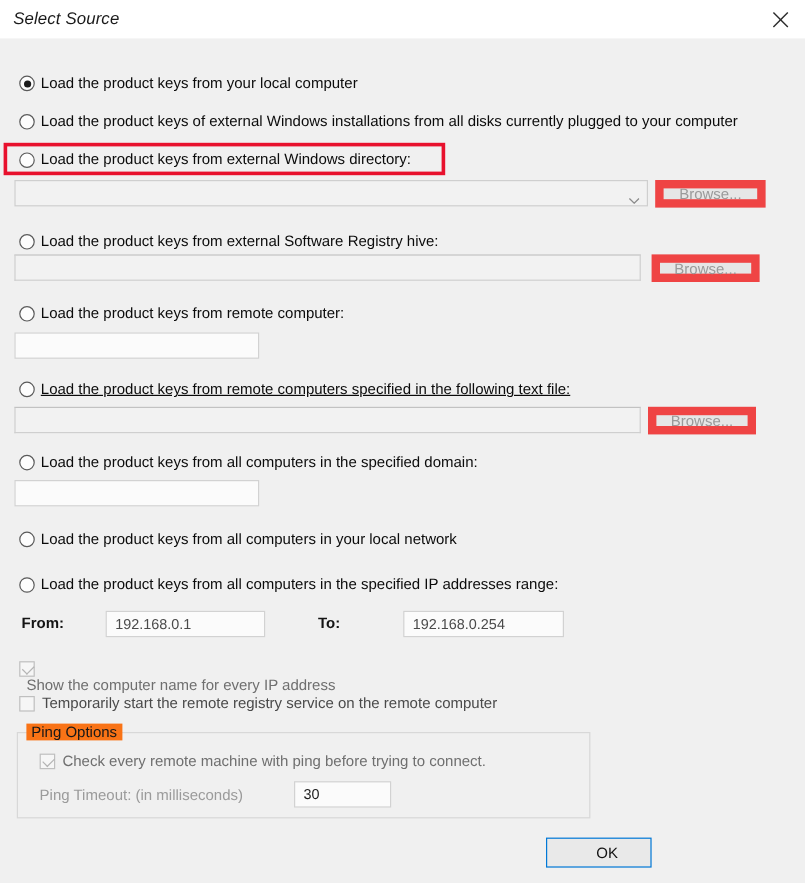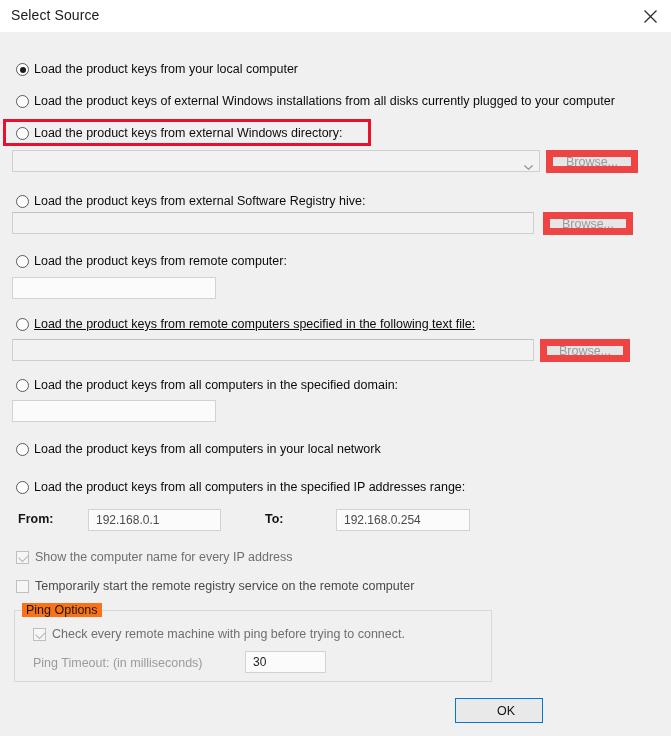--- a/index.html
+++ b/index.html
@@ -9,20 +9,21 @@
     font-family:"Liberation Sans","DejaVu Sans",sans-serif;
     font-size:12.5px;
     color:#0a0a0a;
     overflow:hidden;
     position:relative;
   }
   
   .titlebar{
     position:absolute;left:0;top:0;width:671px;height:32px;
     background:#ffffff;
+    font-style:italic;
   }
   .title-text{
     position:absolute;left:11px;top:7px;
     font-size:14px;color:#1a1a1a;letter-spacing:.1px;
   }
   .close-btn{
     position:absolute;left:630px;top:0;width:41px;height:32px;
     display:flex;align-items:center;justify-content:center;
     cursor:default;
   }
@@ -194,21 +195,21 @@
 
 <div class="label bold" style="left:18px;top:512px;">From:</div>
 <div class="tbox white" style="left:88px;top:509px;width:133px;">
   <span class="val">192.168.0.1</span>
 </div>
 <div class="label bold" style="left:265px;top:512px;">To:</div>
 <div class="tbox white" style="left:336px;top:509px;width:134px;">
   <span class="val">192.168.0.254</span>
 </div>
 
-<div class="opt" style="left:16px;top:550px;">
+<div class="opt" style="left:16px;top:550px;flex-direction:column;">
   <span class="chk checked"></span>
   <span class="chk-label">Show the computer name for every IP address</span>
 </div>
 <div class="opt" style="left:16px;top:579px;">
   <span class="chk"></span>
   <span class="chk-label normal">Temporarily start the remote registry service on the remote computer</span>
 </div>
 
 <div class="group" style="left:14px;top:610px;width:478px;height:72px;"></div>
 <div class="group-legend" style="left:22px;top:603px;">Ping Options</div>

